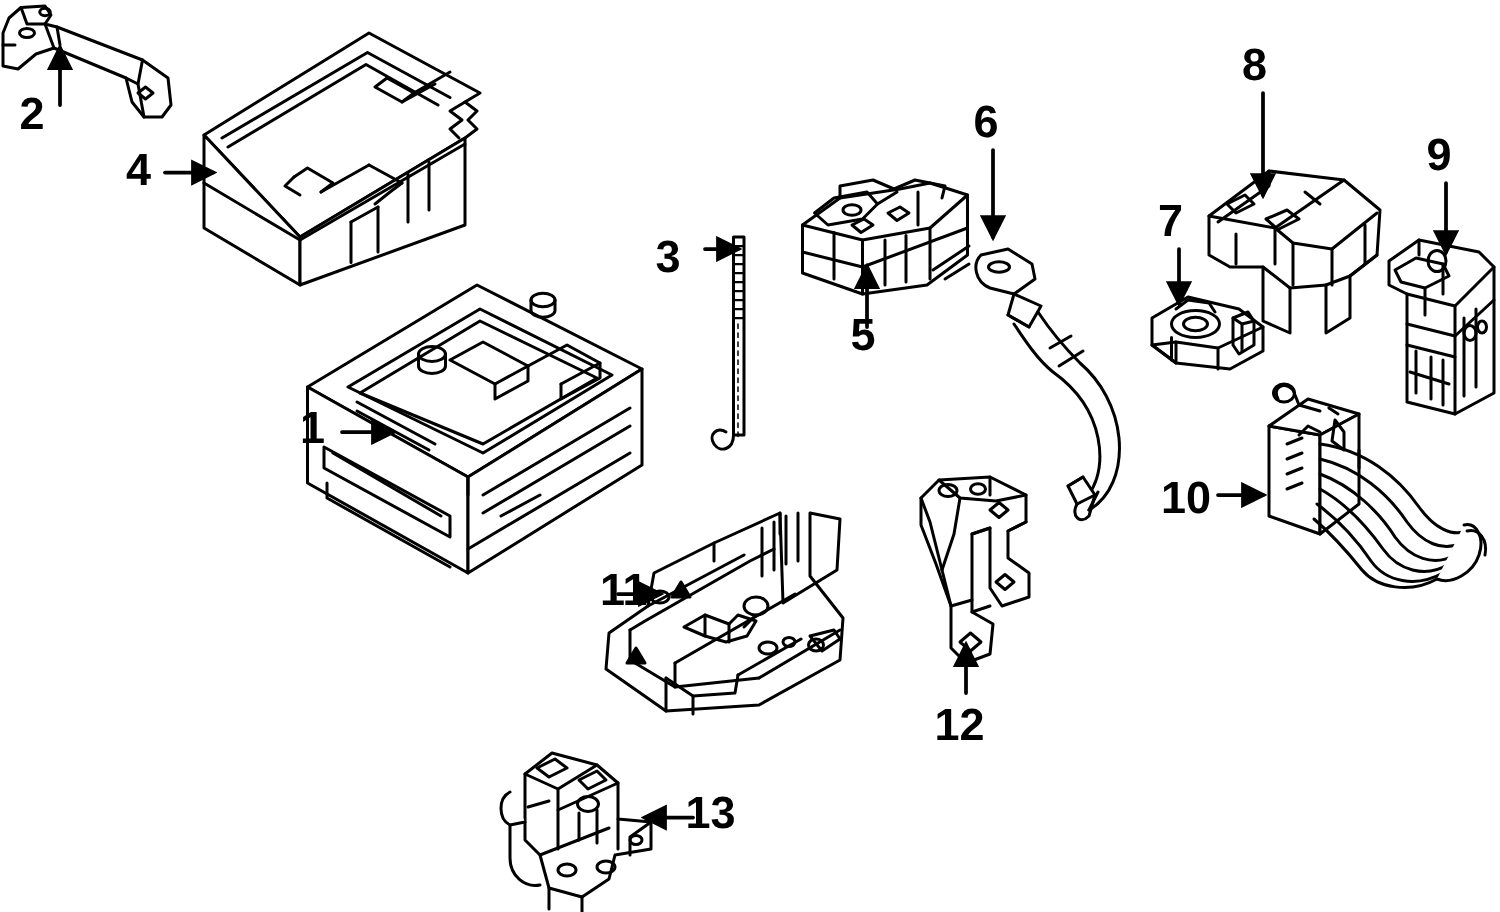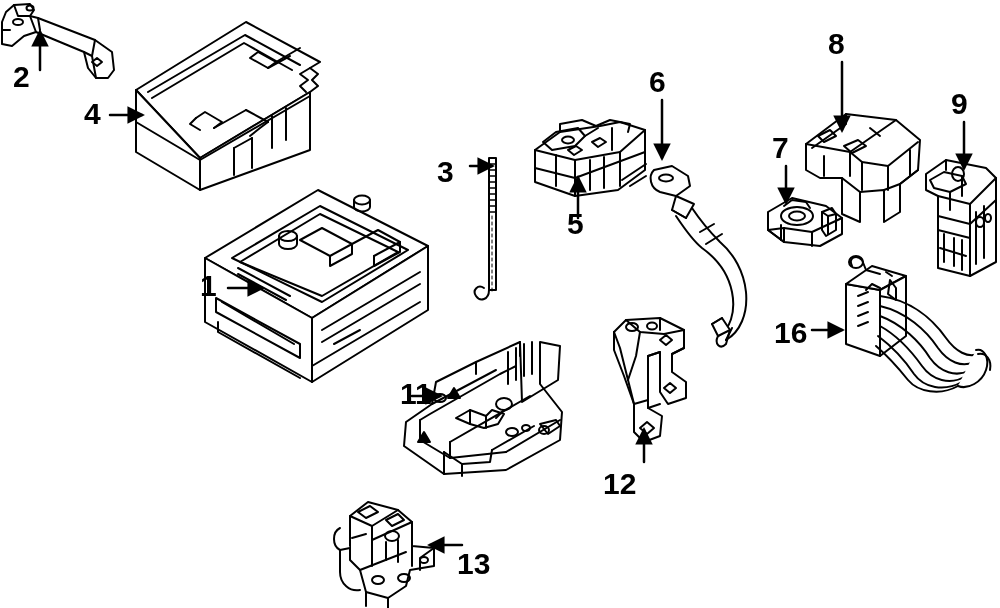--- a/index.html
+++ b/index.html
@@ -373,18 +373,18 @@
 
   <div class="callout-label" style="left:200px; top:271px;">1</div>
   <div class="callout-label" style="left:13px;  top:62px;">2</div>
   <div class="callout-label" style="left:437px; top:157px;">3</div>
   <div class="callout-label" style="left:84px;  top:99px;">4</div>
   <div class="callout-label" style="left:567px; top:209px;">5</div>
   <div class="callout-label" style="left:649px; top:67px;">6</div>
   <div class="callout-label" style="left:772px; top:133px;">7</div>
   <div class="callout-label" style="left:828px; top:29px;">8</div>
   <div class="callout-label" style="left:951px; top:89px;">9</div>
-  <div class="callout-label" style="left:774px; top:318px;">16</div>
+  <div class="callout-label" style="left:774px; top:318px;">10</div>
   <div class="callout-label" style="left:371px; top:379px;margin-left:29px;">11</div>
-  <div class="callout-label" style="left:603px; top:469px;">12</div>
-  <div class="callout-label" style="left:457px; top:549px;">13</div>
+  <div class="callout-label" style="left:623px; top:469px;">12</div>
+  <div class="callout-label" style="left:457px; top:528px;">13</div>
 
 </div>
 
 </body></html>

